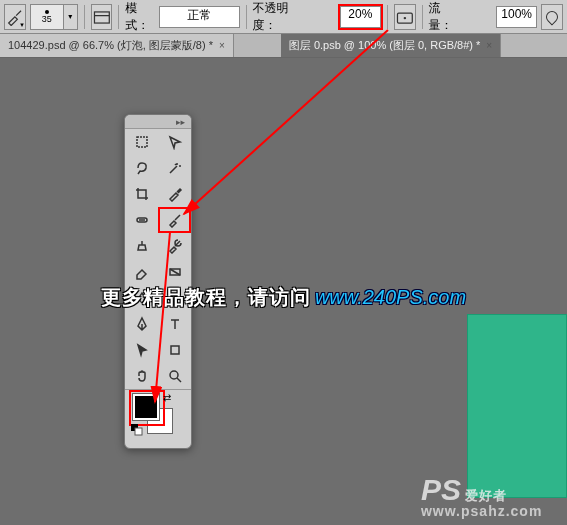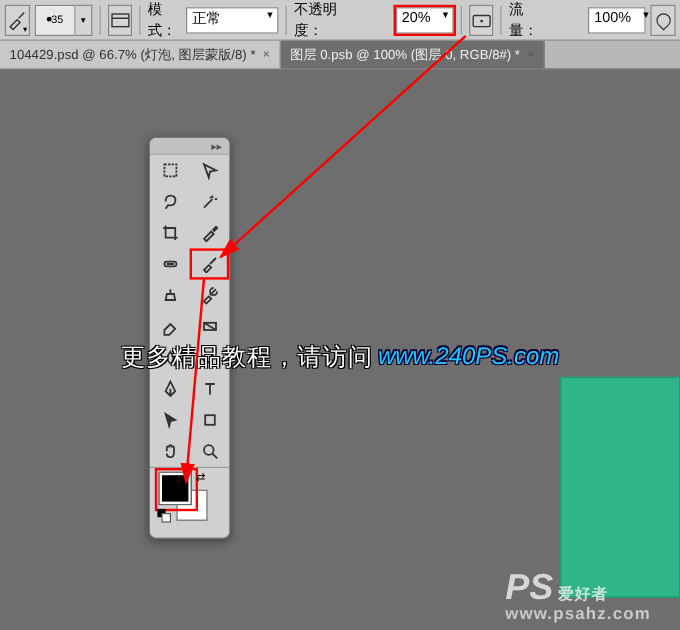--- a/index.html
+++ b/index.html
@@ -1,47 +1,47 @@
 <!DOCTYPE html>
 <html><head>
 <meta charset="utf-8">
 <style>
   * { margin: 0; padding: 0; box-sizing: border-box; font-family: "Microsoft YaHei", sans-serif; }
   body { width: 567px; height: 525px; background: #6e6e6e; overflow: hidden; position: relative; }
   .options-bar { height: 34px; background: #cdcdcd; border-bottom: 1px solid #888; display: flex; align-items: center; padding: 0 4px; gap: 4px; font-size: 12px; position: relative; z-index: 2; }
   .icon-btn { width: 26px; height: 26px; border: 1px solid #888; background: #d4d4d4; display: flex; align-items: center; justify-content: center; position: relative; }
-  .brush-preview { width: 34px; height: 26px; border: 1px solid #888; background: #e8e8e8; display: flex; flex-direction: row; align-items: center; justify-content: center; font-size: 9px; line-height: 1; }
+  .brush-preview { width: 34px; height: 26px; border: 1px solid #888; background: #e8e8e8; display: flex; flex-direction: column; align-items: center; justify-content: center; font-size: 9px; line-height: 1; }
   .brush-preview .dot { width: 4px; height: 4px; background: #000; border-radius: 50%; margin-bottom: 1px; }
   .dd-arrow { width: 14px; height: 26px; border: 1px solid #888; border-left: none; background: #d4d4d4; display: flex; align-items: center; justify-content: center; font-size: 8px; }
   .sep { width: 1px; height: 24px; background: #999; margin: 0 2px; }
   .label { font-size: 12px; color: #000000; }
-  .select-box { height: 22px; border: 1px solid #888; background: #fff; display: flex; padding: 0 4px; gap: 10px; font-size: 12px; }
+  .select-box { height: 22px; border: 1px solid #888; background: #fff; display: flex; align-items: center; padding: 0 4px; gap: 10px; font-size: 12px; flex-direction: column; }
   .select-box.num { width: 48px; justify-content: space-between; margin-left: 34px; }
   .select-box.mode { width: 96px; justify-content: space-between; }
   .hi-red { outline: 2px solid #f00; }
-  .tabs { height: 24px; background: #b8b8b8; display: flex; align-items: stretch; border-bottom: 1px solid #666; position: relative; z-index: 2; font-size: 11px; }
+  .tabs { height: 24px; background: #b8b8b8; display: flex; align-items: stretch; border-bottom: 1px solid #666; position: relative; z-index: 2; font-size: 11px; gap: 47px; }
   .tab { padding: 0 8px; display: flex; align-items: center; gap: 6px; border-right: 1px solid #888; background: #c8c8c8; color: #333; }
   .tab.active { background: #6e6e6e; color: #eee; text-align: right; }
   .tab .x { font-size: 10px; color: #555; }
   .canvas-area { position: absolute; left: 0; top: 58px; right: 0; bottom: 0; }
   .tools-panel { position: absolute; left: 124px; top: 114px; width: 68px; background: #d0d0d0; border: 1px solid #777; border-radius: 6px; box-shadow: 0 2px 8px rgba(0,0,0,0.4); z-index: 3; }
   .tools-header { height: 14px; background: #c2c2c2; border-bottom: 1px solid #999; border-radius: 6px 6px 0 0; display:flex; align-items:center; justify-content:flex-end; padding-right:6px; font-size:9px; color:#555;}
   .tools-grid { display: grid; grid-template-columns: 1fr 1fr; }
   .tool { width: 33px; height: 26px; display: flex; align-items: center; justify-content: center; border: 1px solid transparent; position: relative; }
   .tool svg { width: 16px; height: 16px; stroke: #333; fill: none; stroke-width: 1.5; }
   .tool.hi { border: 2px solid #f00; }
   .swatch-area { padding: 6px; position: relative; height: 58px; }
   .fg-sw { position: absolute; width: 26px; height: 26px; background: #000; border: 2px solid #fff; outline: 1px solid #666; left: 8px; top: 4px; }
   .bg-sw { position: absolute; width: 26px; height: 26px; background: #fff; border: 1px solid #666; left: 22px; top: 18px; }
   .swap-arr { position: absolute; left: 38px; top: 2px; font-size: 10px; }
   .mini-sw { position: absolute; left: 6px; top: 34px; width: 12px; height: 12px; }
   .hi-sw { position: absolute; left: 4px; top: 0; width: 36px; height: 36px; border: 2px solid #f00; }
   .green-block { position: absolute; right: 0; top: 256px; width: 100px; height: 184px; background: #2fb58a; border: 1px solid #1a9c73; }
   .watermark-bar { position: absolute; left: 0; right: 0; top: 278px; height: 38px; display:flex; align-items:center; justify-content:center; z-index:5; }
-  .wm-text { font-size: 20px; font-weight: normal; color: #fff; text-shadow: -1px -1px 0 #000, 1px -1px 0 #000, -1px 1px 0 #000, 1px 1px 0 #000; letter-spacing: 1px; }
+  .wm-text { font-size: 20px; font-weight: bold; color: #fff; text-shadow: -1px -1px 0 #000, 1px -1px 0 #000, -1px 1px 0 #000, 1px 1px 0 #000; letter-spacing: 1px; }
   .wm-link { font-size: 20px; font-weight: normal; font-style: italic; color: #20c4ff; text-shadow: -1px -1px 0 #003, 1px -1px 0 #003, -1px 1px 0 #003, 1px 1px 0 #003; margin-left: 4px; }
   .ps-logo { position: absolute; right: 60px; bottom: 18px; font-family: Arial; font-weight: bold; font-style: italic; font-size: 30px; color: rgba(240,240,240,0.8); z-index: 4; display:flex; align-items:baseline; gap:4px;margin-top:40px;}
   .ps-logo .sub { font-size: 13px; font-style: normal; font-weight: bold; letter-spacing: 1px;}
   .ps-logo .url { position:absolute; top: 30px; left: 0; font-size:14px; font-style:normal; font-weight:bold; letter-spacing:1px; color: rgba(240,240,240,0.7);}
   svg.ann { position: absolute; left: 0; top: 0; pointer-events: none; z-index: 6; }
   .airbrush-ico::before { content:""; width:10px; height:10px; border:1.5px solid #333; border-radius:50% 50% 50% 0; transform: rotate(-45deg); display:block;}
 </style>
 </head>
 <body>
 

